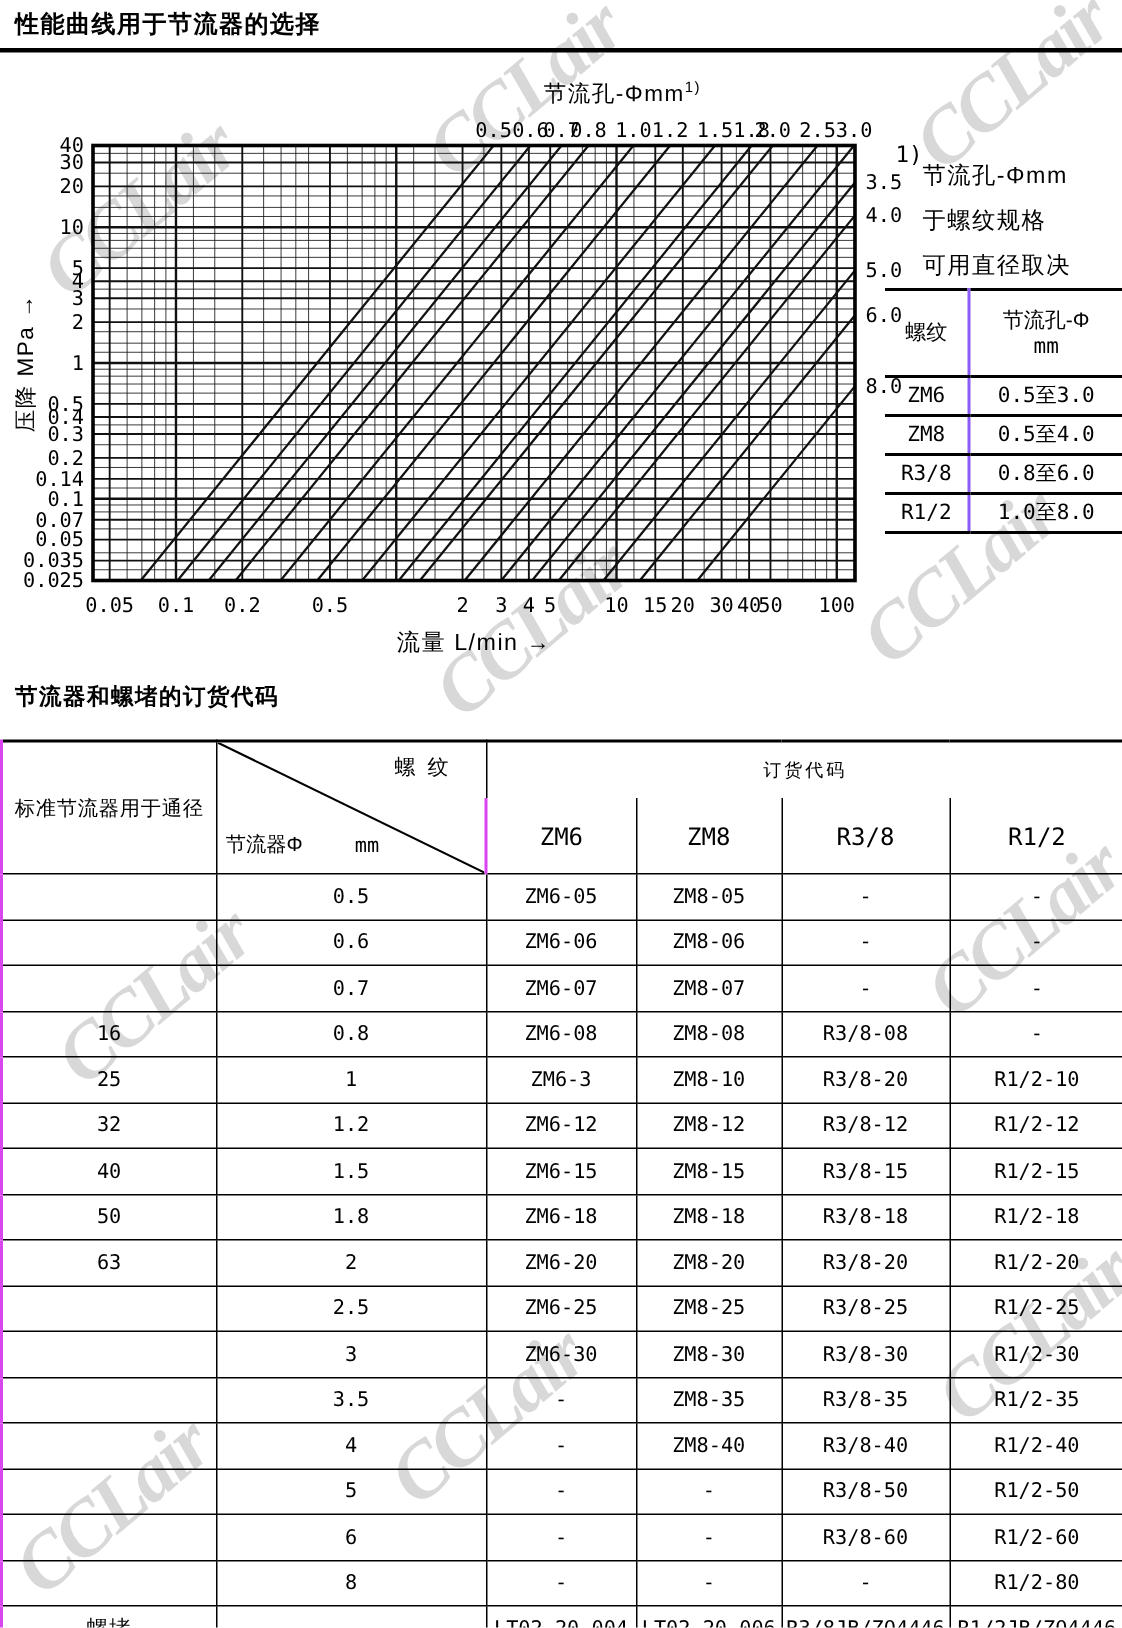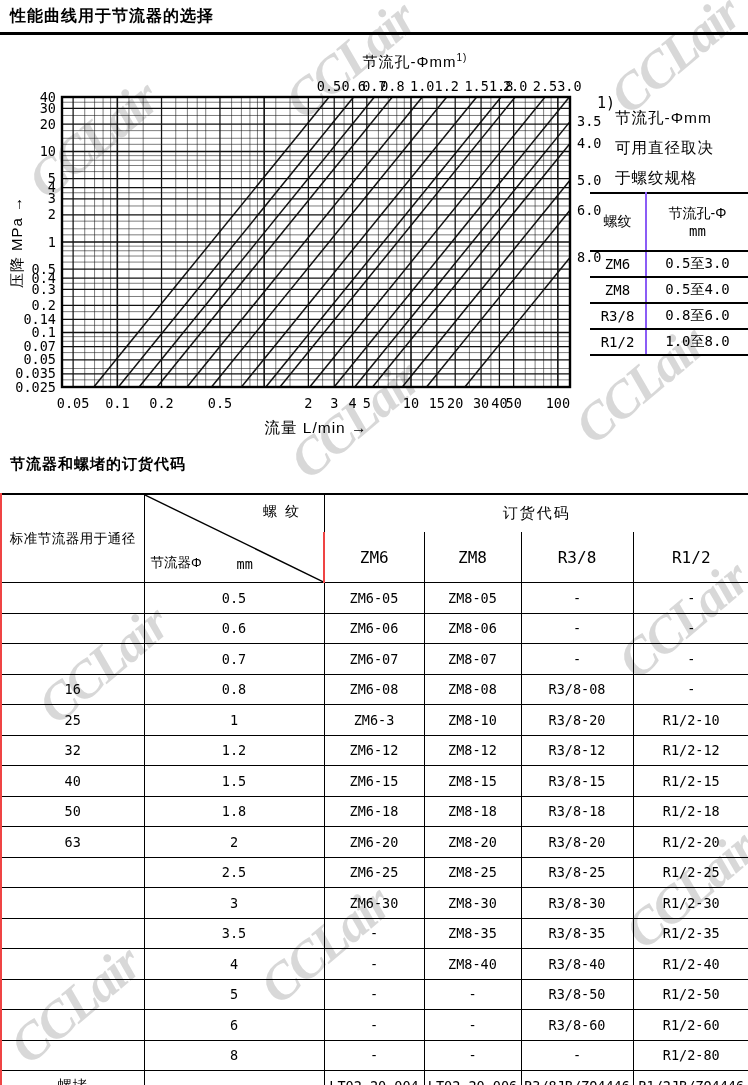--- a/index.html
+++ b/index.html
@@ -24,25 +24,25 @@
   #mini th+th,#mini td+td{border-left:2px solid #8b5cf6;}
   #mini thead th{height:56px;font-size:14px;border-bottom:2.5px solid #000;}
   #mini tbody td{height:24px;font-size:14px;}
   #mini .c1{width:55px;}
   
   #order-title{left:10px;top:455px;font-size:15px;font-weight:bold;letter-spacing:1px;}
   #order-wrap{left:0;top:493px;width:748px;}
   #order{border-collapse:collapse;table-layout:fixed;width:748px;border-top:2.5px solid #000;border-bottom:2.5px solid #000;}
   #order th,#order td{border:1.6px solid #000;text-align:center;vertical-align:middle;
       font-weight:normal;padding:0;overflow:hidden;white-space:nowrap;}
-  #order th:first-child,#order td:first-child{border-left:2px solid #ef4444;}
+  #order th:first-child,#order td:first-child{border-left:2px solid #d946ef;}
   #order th:last-child,#order td:last-child{border-right:none;}
   #order .hdr1{height:38px;font-size:14px;}
   #order .hdr2 th{height:50px;border-top:none;}
-  #order .group-hdr{border-bottom:none;font-size:15px;letter-spacing:2px;}
+  #order .group-hdr{border-bottom:none;font-size:12px;letter-spacing:2px;}
   #order tbody td{height:29.5px;font-size:13.5px;}
   #order .cjk{font-size:14px;letter-spacing:1px;}
   
   #diag-cell{position:relative;}
   #diag-cell svg{position:absolute;left:0;top:0;width:100%;height:100%;}
   .diag-top{position:absolute;top:8px;right:16px;font-size:14px;letter-spacing:8px;}
   .diag-bot{position:absolute;bottom:10px;left:6px;font-size:13.5px;}
   .diag-unit{position:absolute;bottom:10px;left:92px;font-size:13.5px;}
   .col1-hdr{font-size:13.5px;letter-spacing:0.5px;}
 </style>
@@ -226,22 +226,22 @@
       <text x="56" y="355.5" font-size="13.5" text-anchor="end" fill="#000" font-family="&quot;DejaVu Sans Mono&quot;,&quot;Liberation Mono&quot;,monospace">0.025</text>
       <text x="415" y="31" font-size="15" text-anchor="middle" fill="#000" font-family="&quot;Liberation Sans&quot;,sans-serif" letter-spacing="1px">节流孔-Φmm<tspan dy="-6" font-size="10">1)</tspan></text>
       <text x="316" y="397" font-size="15.5" text-anchor="middle" fill="#000" font-family="&quot;Liberation Sans&quot;,sans-serif" letter-spacing="1px">流量 L/min →</text>
       <text x="22" y="206" font-size="15" text-anchor="middle" fill="#000" font-family="&quot;Liberation Sans&quot;,sans-serif" letter-spacing="1px" transform="rotate(-90 22 206)">压降 MPa →</text>
     </svg>
 </div>
 
 <div class="layer" id="footnote-marker">1)</div>
 <div class="layer" id="footnote-lines">
   <div>节流孔-Φmm</div>
+  <div>于螺纹规格</div>
   <div>可用直径取决</div>
-  <div>于螺纹规格</div>
 </div>
 
 <div class="layer" id="mini-wrap">
   <table id="mini">
     <thead>
       <tr class="mini-hdr">
         <th class="c1">螺纹</th>
         <th>
           <div>节流孔-Φ</div>
           <div class="mono">mm</div>

